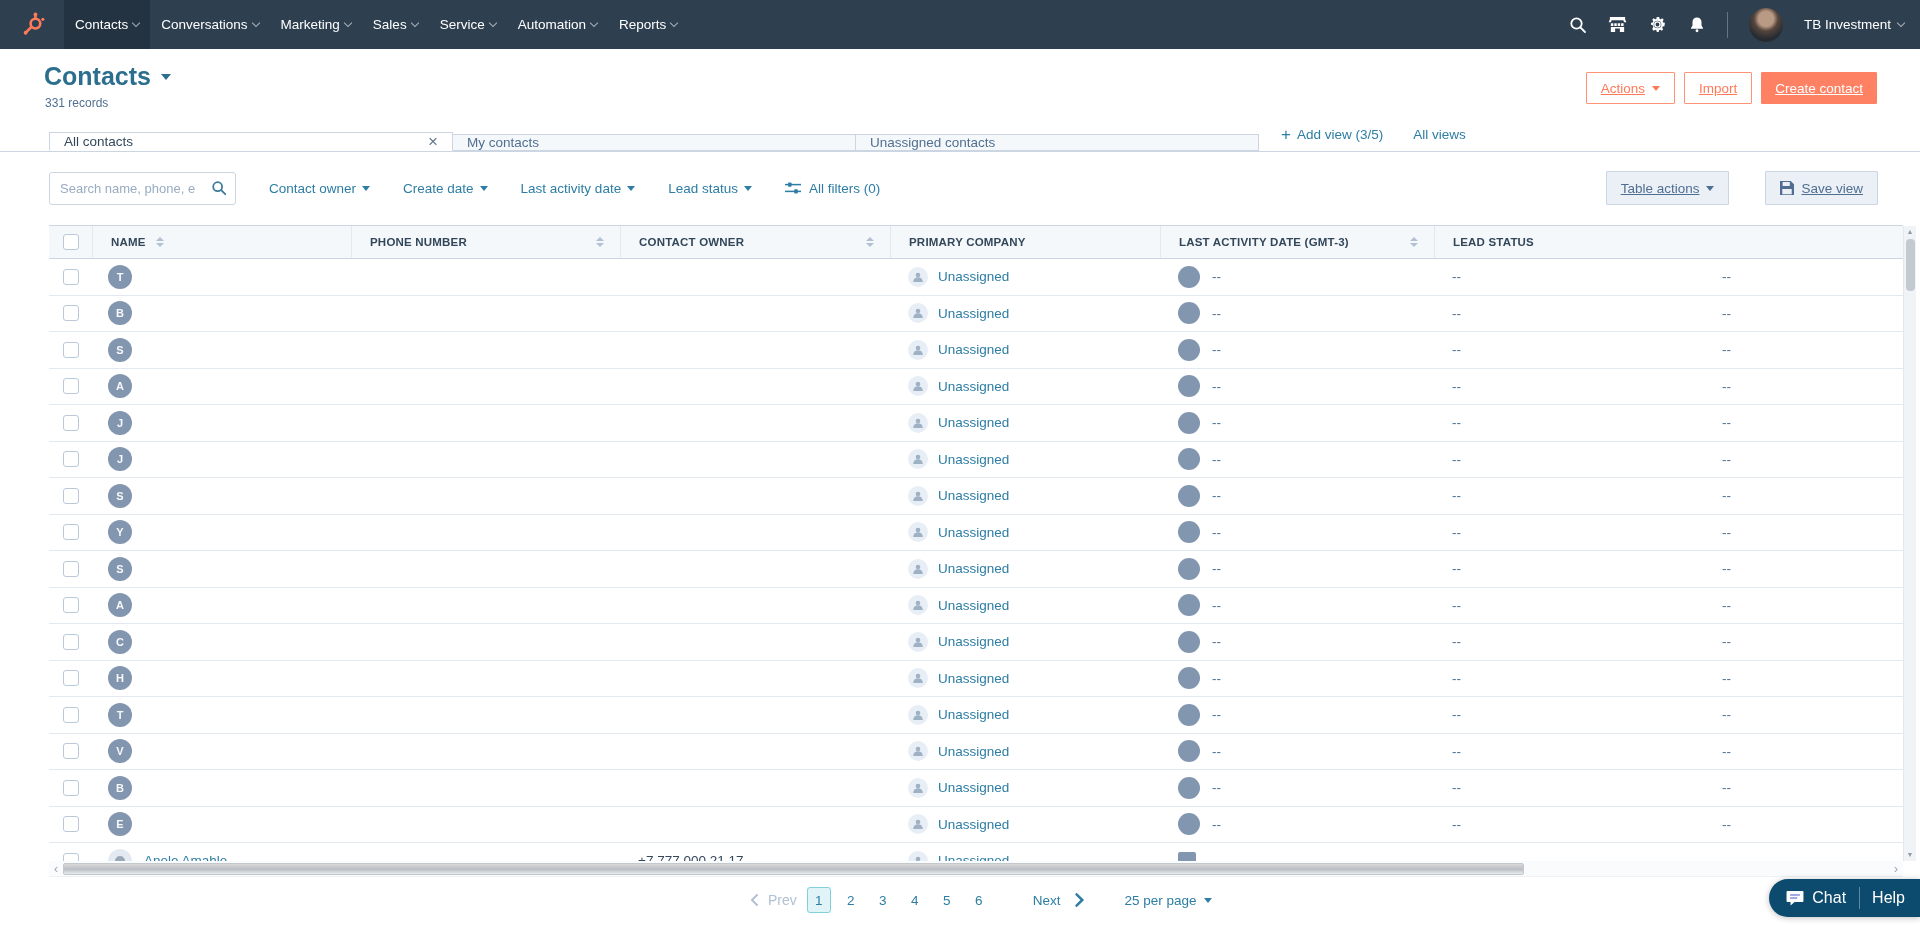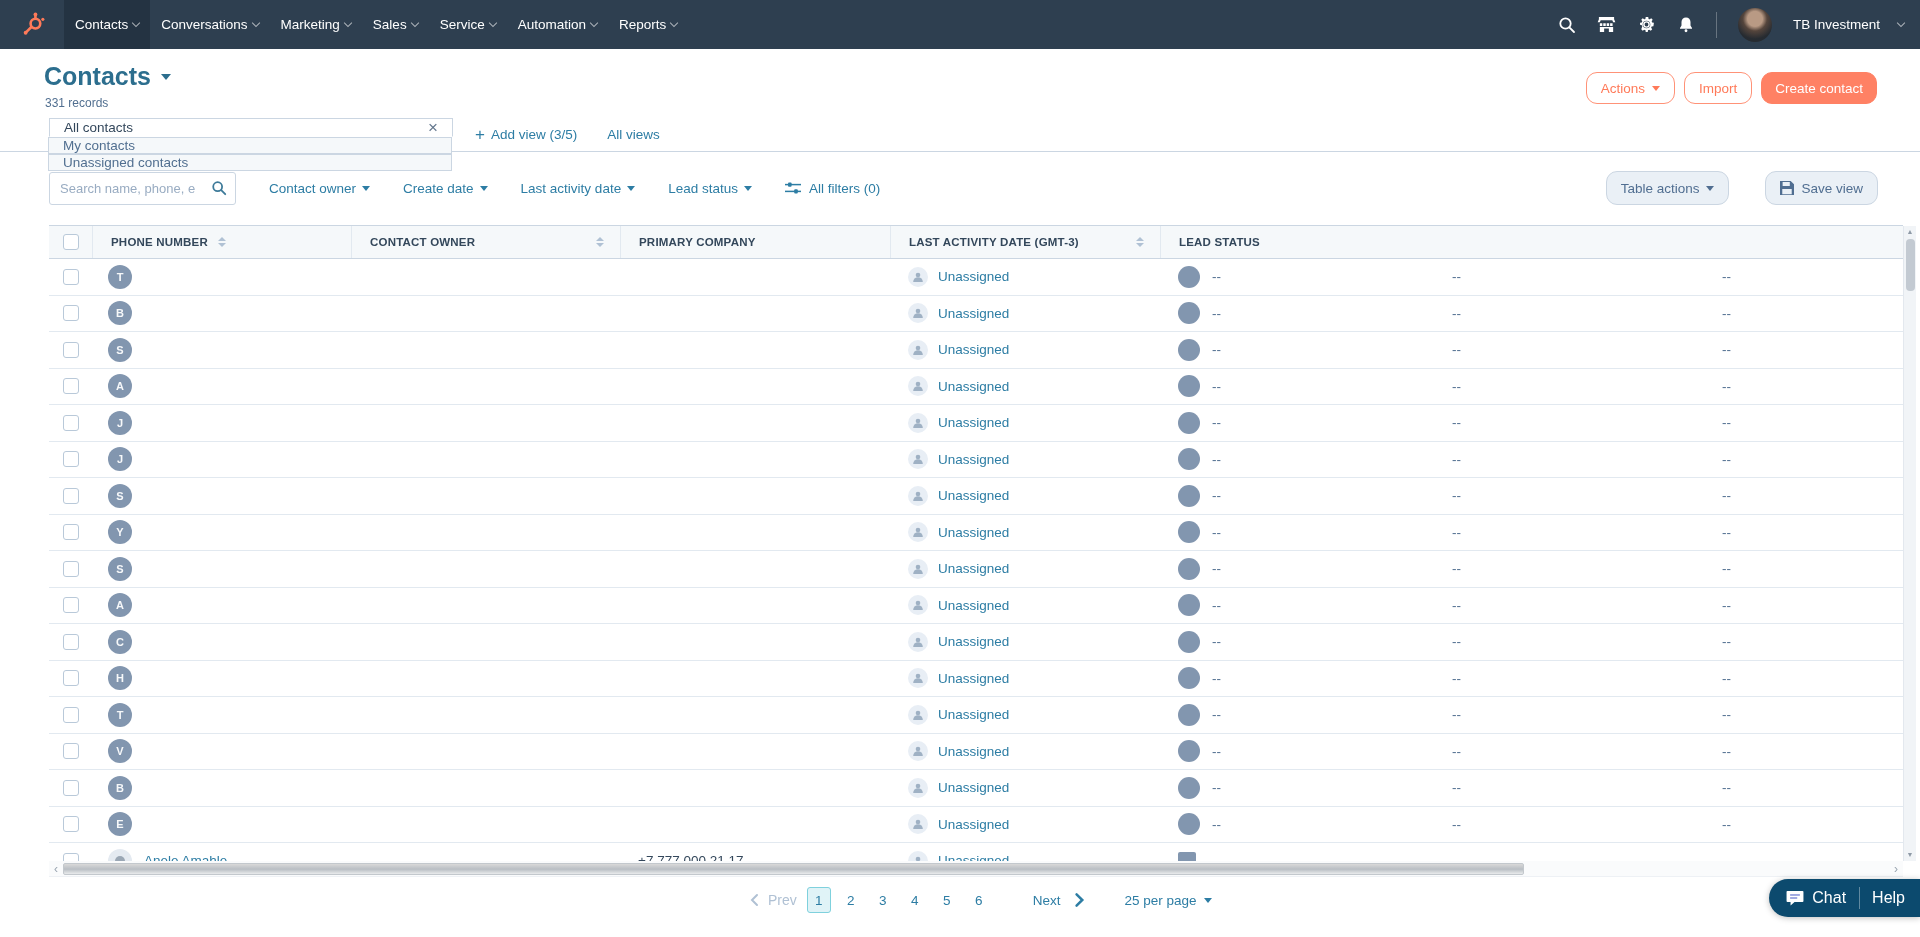--- a/index.html
+++ b/index.html
@@ -15,40 +15,40 @@
   .nav-item { display:flex; align-items:center; gap:5px; padding:0 11px; color:#fff;
     font-size:13.5px; cursor:pointer; white-space:nowrap; }
   .nav-item.active { background:#243342; }
   .chev { width:6px; height:6px; border-right:1.5px solid rgba(255,255,255,.6);
     border-bottom:1.5px solid rgba(255,255,255,.6); transform:rotate(45deg); display:inline-block; margin-top:-4px; }
   .nav-right { margin-left:auto; display:flex; align-items:center; gap:21px; padding-right:16px; }
   .nav-ic { display:flex; align-items:center; cursor:pointer; }
   .nav-divider { width:1px; height:26px; background:rgba(255,255,255,.28); }
   .user-avatar { width:34px; height:34px; border-radius:50%; cursor:pointer;
     background:radial-gradient(circle at 50% 32%, #b99a84 0 26%, #55453c 42%, #262b31 70%); }
-  .account { display:flex; align-items:center; gap:18px; color:#fff; font-size:13.5px; cursor:pointer;justify-content:space-between; }
+  .account { display:flex; align-items:center; gap:7px; color:#fff; font-size:13.5px; cursor:pointer;justify-content:space-between; }
 
   
   .page-header { position:absolute; top:49px; left:0; right:0; height:69px; background:#fff; }
   .title-row { position:absolute; left:44px; top:13px; display:flex; align-items:center; gap:10px; }
   .title-row h1 { font-size:25px; font-weight:700; color:#2c6e8e; }
   .tri { width:0; height:0; border-left:4px solid transparent; border-right:4px solid transparent;
     border-top:5px solid currentColor; display:inline-block; }
   .title-caret { color:#2c6e8e; cursor:pointer; border-left-width:5px; border-right-width:5px; border-top-width:6px; }
   .records { position:absolute; left:45px; top:47px; font-size:12px; color:#516f90; }
   .header-buttons { position:absolute; right:43px; top:23px; display:flex; gap:9px; }
-  .btn { height:32px; border-radius:11px; font-size:13.5px; font-family:inherit; cursor:pointer;
-    display:flex; align-items:center; gap:7px; padding:0 14px; }
+  .btn { height:32px; border-radius:1px; font-size:13.5px; font-family:inherit; cursor:pointer;
+    display:flex; align-items:center; gap:7px; padding:0 14px;text-decoration:underline; }
   .btn.outline { background:#fff; border:1px solid #ff9277; color:#ff7a59; }
   .btn.primary { background:#ff8164; border:1px solid #ff8164; color:#fff; padding:0 13px; }
 
   
   .tabs-bar { position:absolute; top:118px; left:0; right:0; height:34px;
     border-bottom:1px solid #cbd6e2; display:flex; align-items:stretch; padding-left:49px; background:#fff; }
-  .tabs-host { display:flex; align-items:flex-start;flex-direction:column; }
+  .tabs-host { display:flex; align-items:flex-end; }
   .tab { width:404px; display:flex; align-items:center; padding:0 14px; font-size:13.5px;
     color:#516f90; background:#f5f8fa; border:1px solid #cbd6e2; margin-left:-1px; cursor:pointer; }
   .tab:first-child { margin-left:0; }
   .tab.active { background:#fff; border-bottom-color:#fff; color:#33475b; z-index:3; }
   .tab-close { margin-left:auto; font-size:17px; color:#65788e; line-height:1; cursor:pointer; }
   .tab-link { display:flex; align-items:center; gap:6px; color:#2d7da4; font-size:13.5px;
     font-weight:500; margin-left:22px; cursor:pointer; white-space:nowrap; }
   .tab-link .plus { font-size:17px; font-weight:400; }
   .tab-link + .tab-link { margin-left:30px; }
 
@@ -329,20 +329,27 @@
       </button>
     </div>
   </section>
 
   <section class="table">
     <div class="thead">
       <div class="th th-check">
           <span class="checkbox"></span>
         </div>
 
+  <div class="th">
+    <span class="th-label">NAME</span>
+    <span class="sort">
+            <b class="up"></b>
+            <b class="dn"></b>
+          </span>
+  </div>
 
 
   <div class="th">
     <span class="th-label">PHONE NUMBER</span>
     <span class="sort">
             <b class="up"></b>
             <b class="dn"></b>
           </span>
   </div>
 

